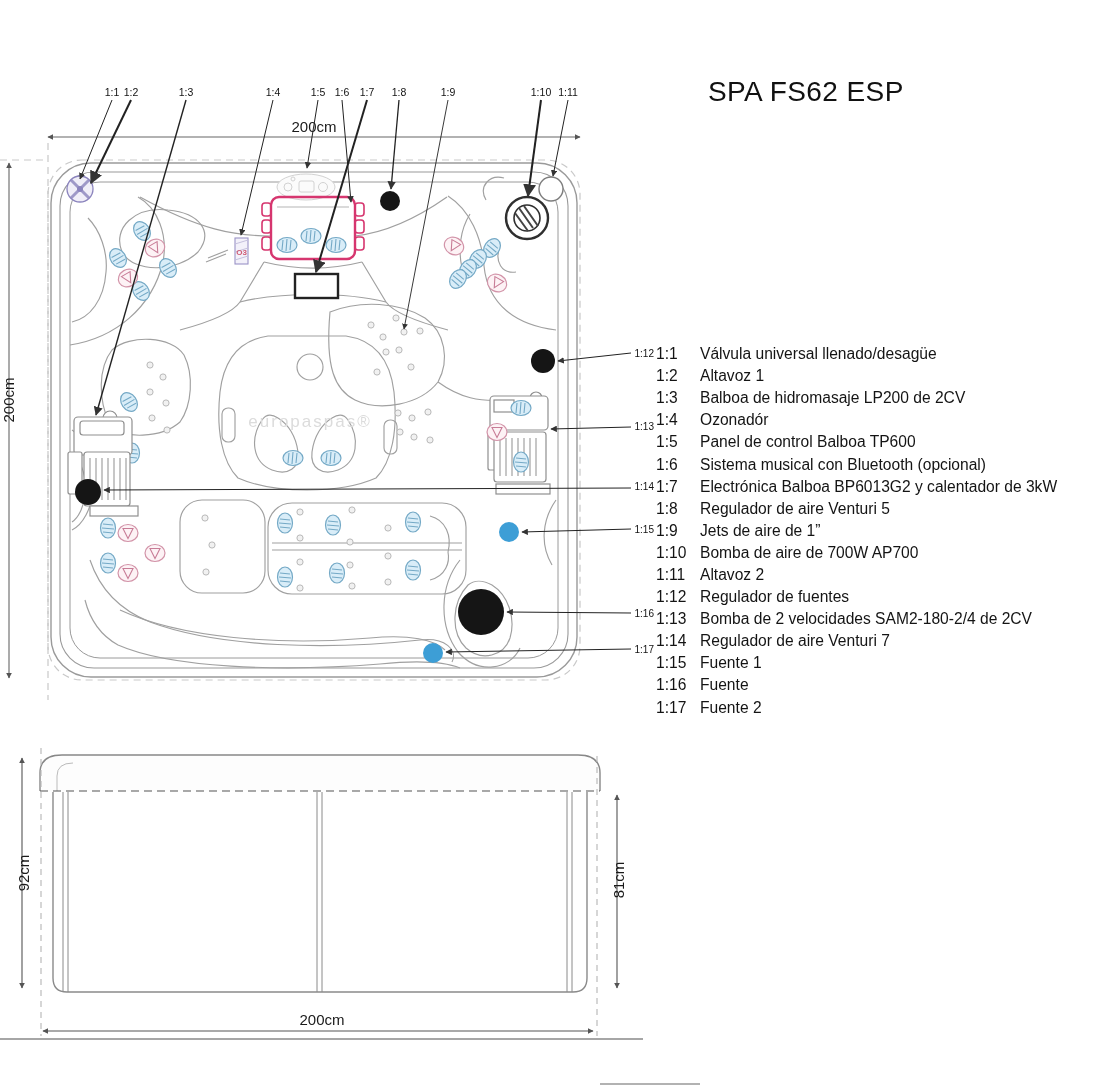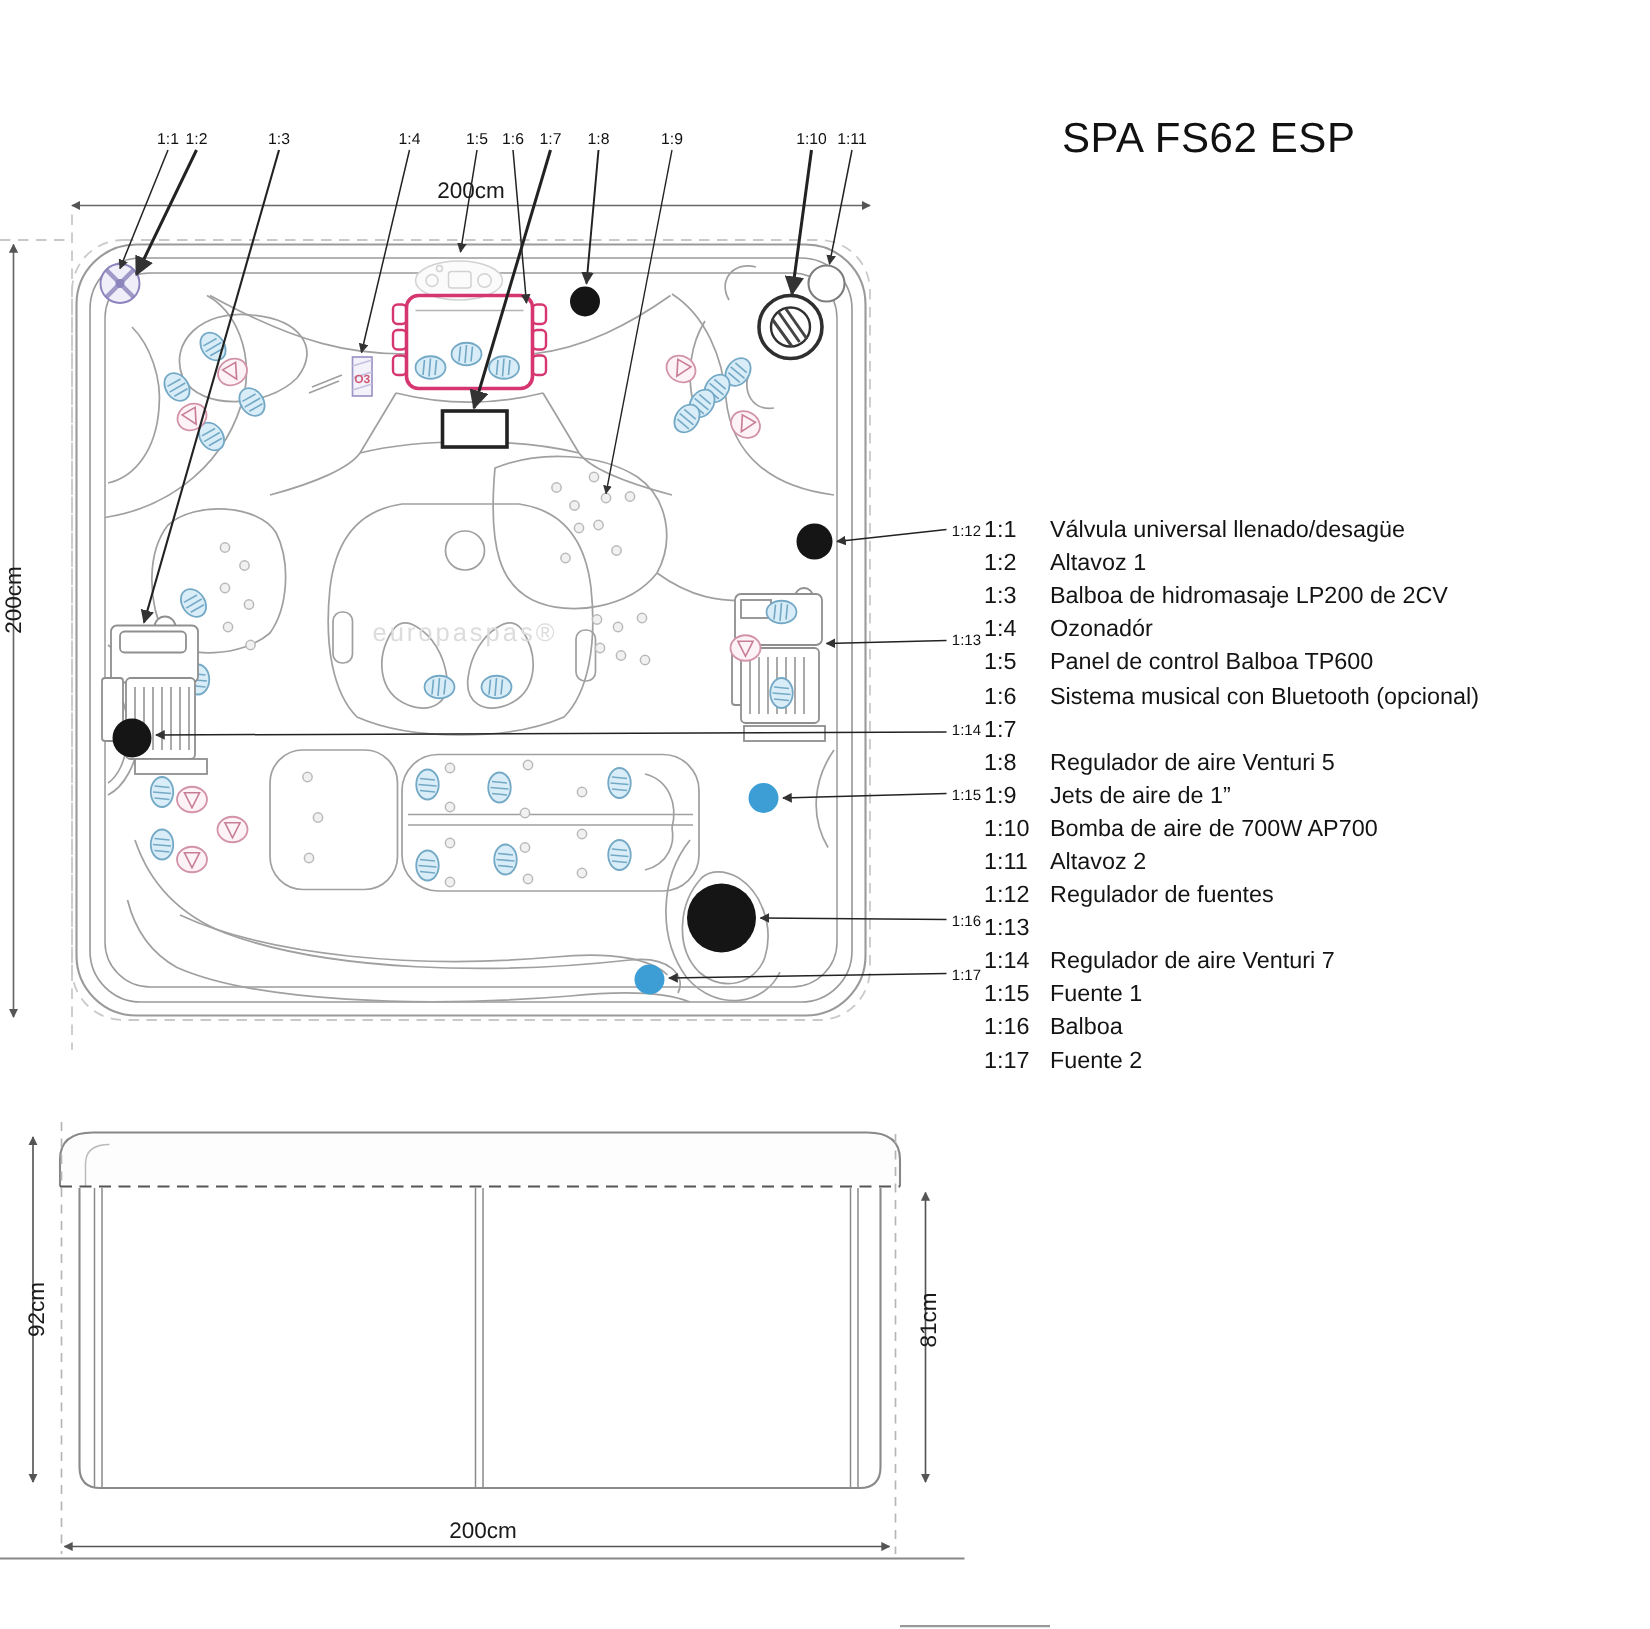--- a/index.html
+++ b/index.html
@@ -349,20 +349,21 @@
   <div class="row">
         <span class="num">1:5</span>
         <span class="desc">Panel de control Balboa TP600</span>
       </div>
   <div class="row">
         <span class="num">1:6</span>
         <span class="desc">Sistema musical con Bluetooth (opcional)</span>
       </div>
   <div class="row">
         <span class="num">1:7</span>
+        <span class="desc">Electrónica Balboa BP6013G2 y calentador de 3kW</span>
       </div>
   <div class="row">
         <span class="num">1:8</span>
         <span class="desc">Regulador de aire Venturi 5</span>
       </div>
   <div class="row">
         <span class="num">1:9</span>
         <span class="desc">Jets de aire de 1”</span>
       </div>
   <div class="row">
@@ -372,32 +373,33 @@
   <div class="row">
         <span class="num">1:11</span>
         <span class="desc">Altavoz 2</span>
       </div>
   <div class="row">
         <span class="num">1:12</span>
         <span class="desc">Regulador de fuentes</span>
       </div>
   <div class="row">
         <span class="num">1:13</span>
+        <span class="desc">Bomba de 2 velocidades SAM2-180-2/4 de 2CV</span>
       </div>
   <div class="row">
         <span class="num">1:14</span>
         <span class="desc">Regulador de aire Venturi 7</span>
       </div>
   <div class="row">
         <span class="num">1:15</span>
         <span class="desc">Fuente 1</span>
       </div>
   <div class="row">
         <span class="num">1:16</span>
-        <span class="desc">Balboa</span>
+        <span class="desc">Fuente</span>
       </div>
   <div class="row">
         <span class="num">1:17</span>
         <span class="desc">Fuente 2</span>
       </div>
 </div>
 
 </div>
 
 </body></html>

